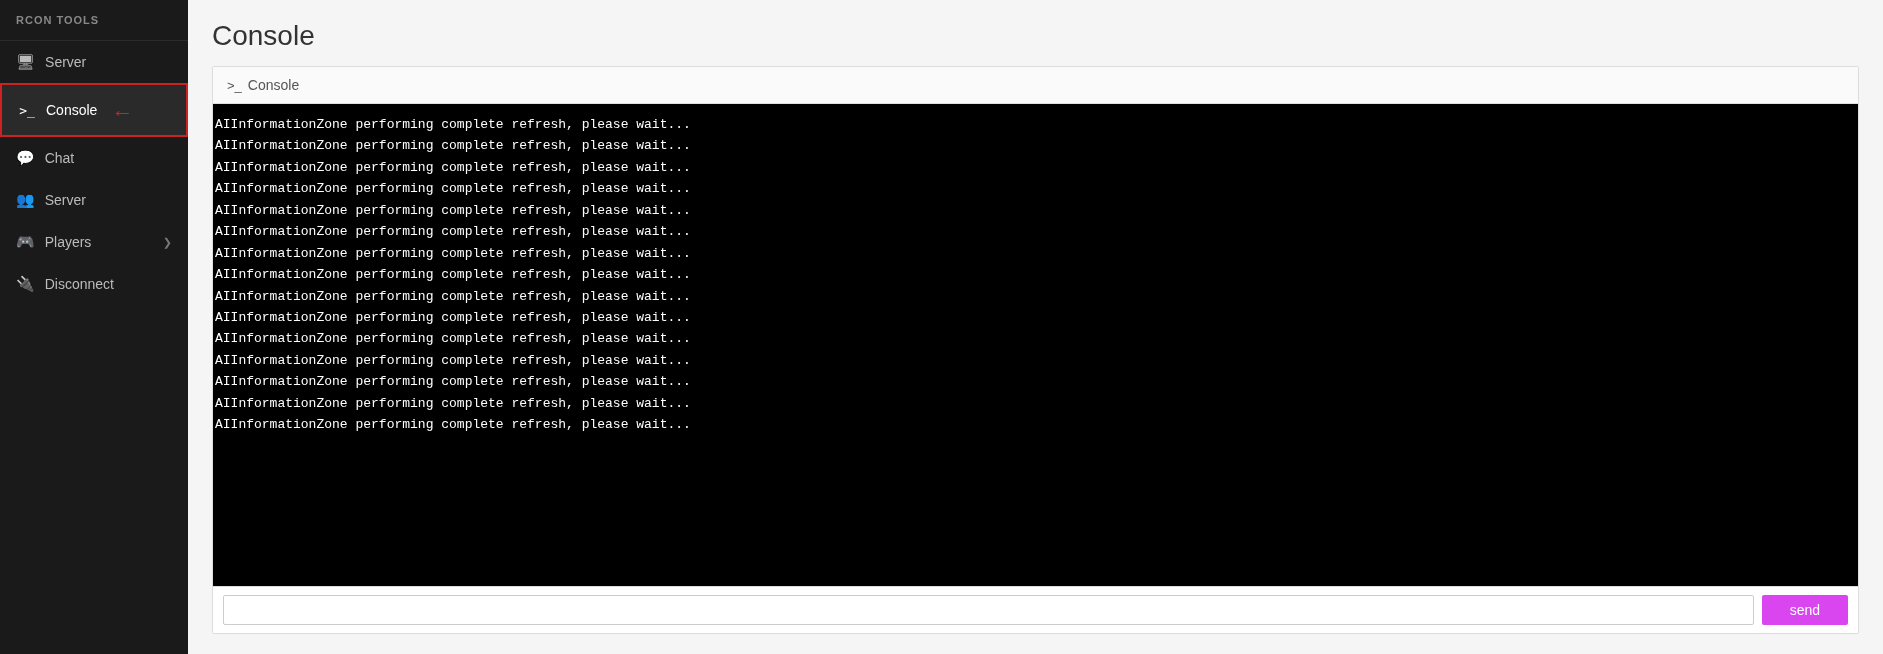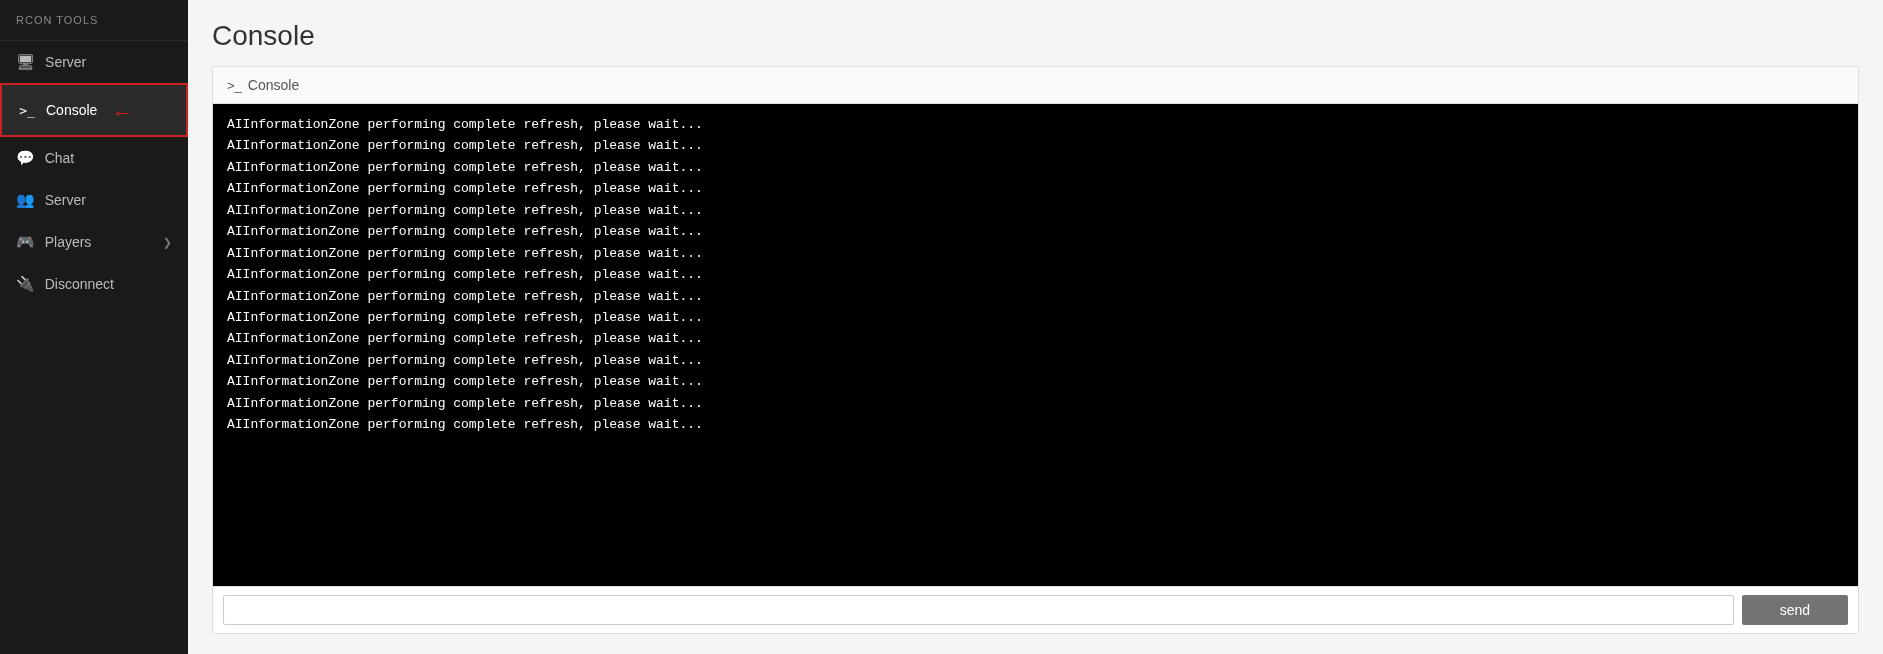--- a/index.html
+++ b/index.html
@@ -23,21 +23,21 @@
       color: #ccc;
       display: flex;
       flex-direction: column;
       flex-shrink: 0;
       height: 100%;
     }
 
     .sidebar-logo {
       padding: 14px 16px;
       font-size: 11px;
-      font-weight: normal;
+      font-weight: bold;
       color: #888;
       letter-spacing: 1px;
       text-transform: uppercase;
       border-bottom: 1px solid #2a2a2a;
     }
 
     .sidebar-item {
       display: flex;
       align-items: center;
       padding: 12px 16px;
@@ -107,21 +107,21 @@
 
     .console-header .prompt-icon {
       color: #555;
       font-size: 13px;
     }
 
     .console-output {
       flex: 1;
       background: #000;
       color: #fff;
-      padding: 10px 14px;
+      padding: 10px 2px;
       overflow-y: scroll;
       font-family: 'Consolas', 'Courier New', monospace;
       font-size: 13px;
       line-height: 1.65;
     }
 
     .console-output::-webkit-scrollbar {
       width: 10px;
     }
     .console-output::-webkit-scrollbar-track {
@@ -147,24 +147,24 @@
     .console-input {
       flex: 1;
       border: 1px solid #ccc;
       border-radius: 2px;
       padding: 6px 10px;
       font-size: 14px;
       outline: none;
     }
 
     .send-button {
-      background: #737373;
+      background: #d946ef;
       color: #fff;
       border: none;
-      padding: 7px 38px;
+      padding: 7px 28px;
       font-size: 14px;
       border-radius: 2px;
       cursor: pointer;
       white-space: nowrap;
     }
 
     .red-arrow {
       display: inline-block;
       color: #cc2222;
       font-size: 22px;

